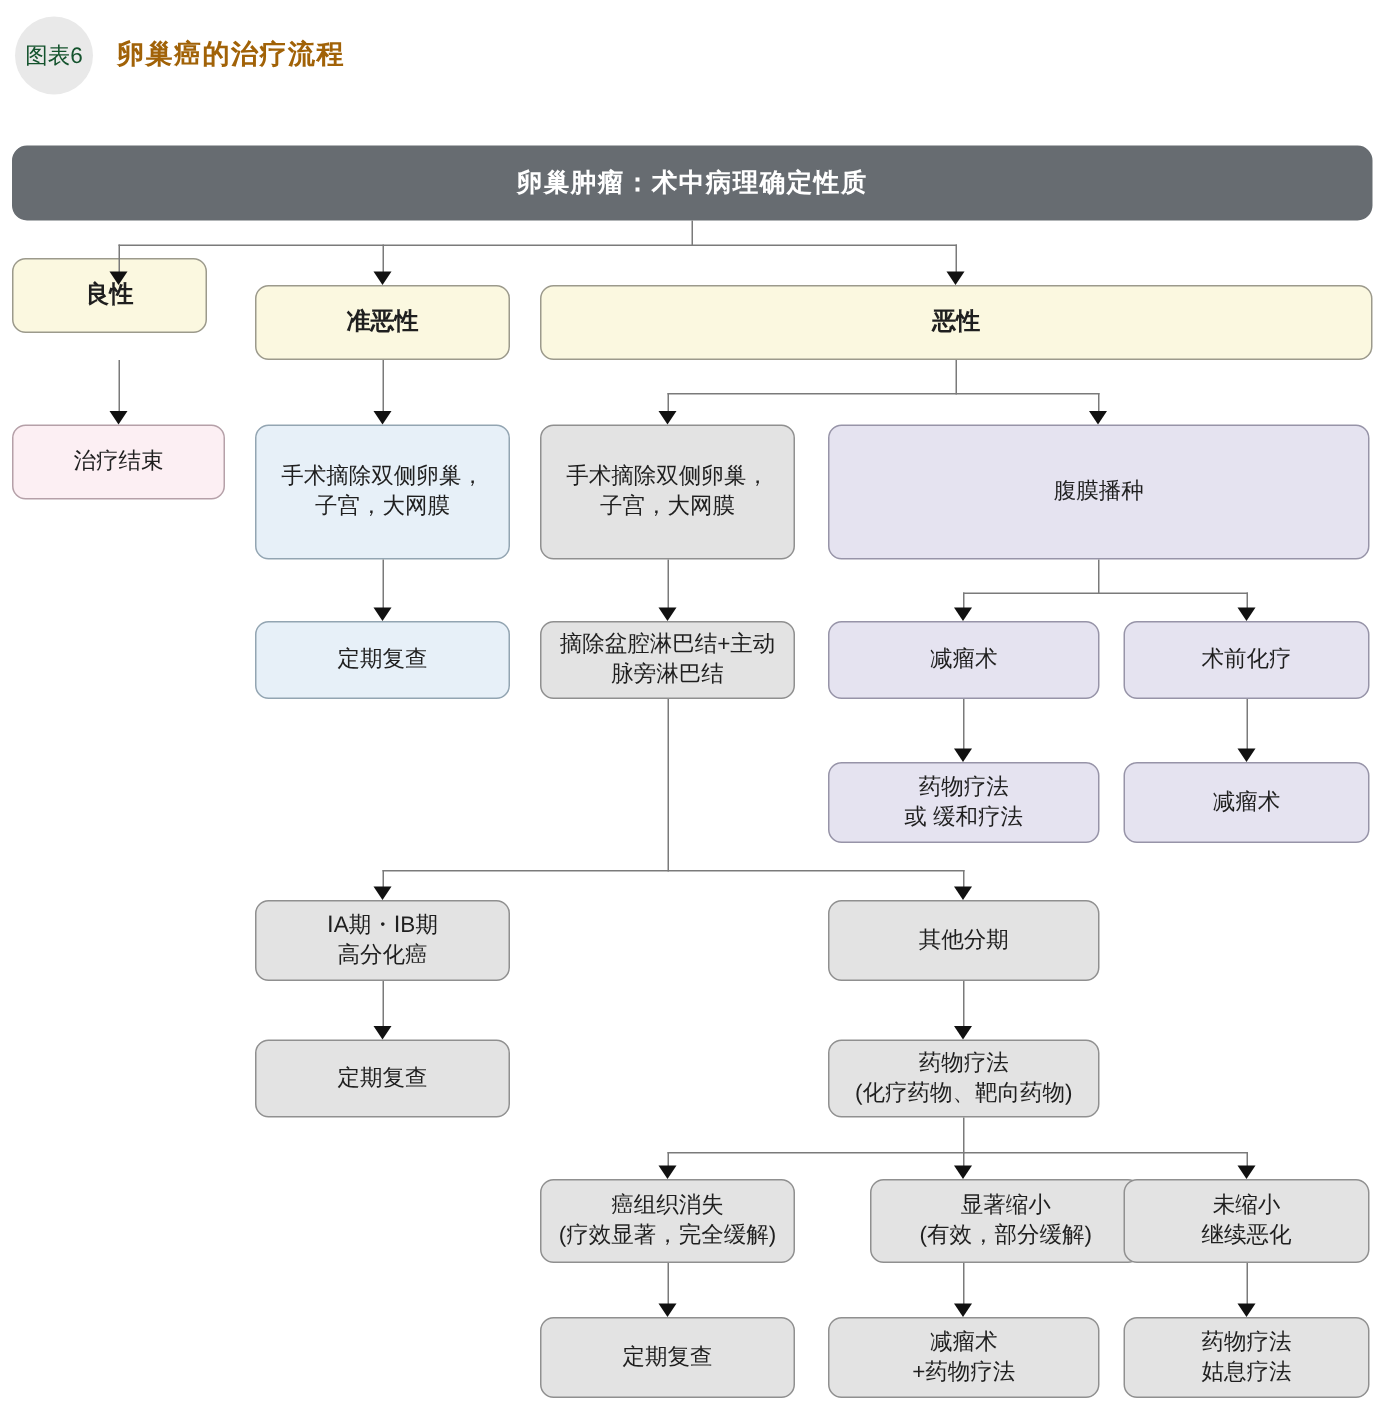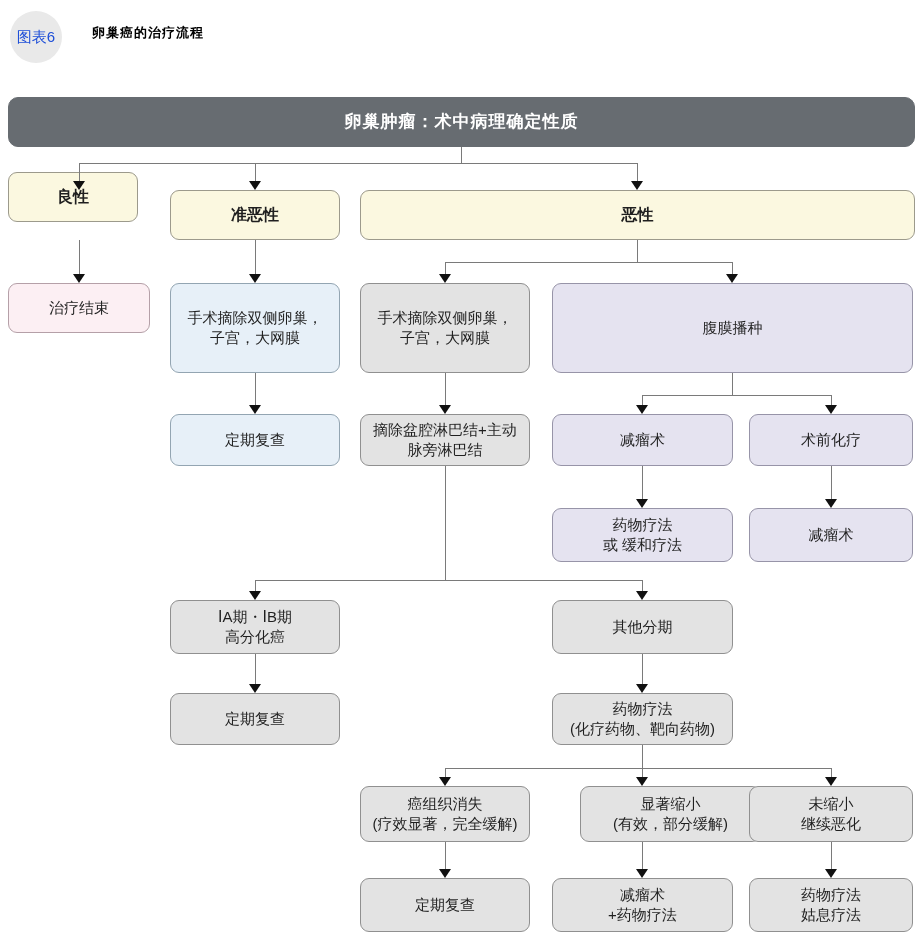--- a/index.html
+++ b/index.html
@@ -2,22 +2,22 @@
 <html style="--c-root: #676c71; --c-badge: #e9e9e9; --c-category: #fbf8e0; --c-pink: #fceff3; --c-blue: #e7f0f8; --c-gray: #e3e3e3; --c-purple: #e5e3f0; --c-line: #7a7a7a; --c-arrow: #111111;"><head>
 <meta charset="utf-8">
 <style>
   html,body{margin:0;padding:0;background:#ffffff;}
   body{font-family:"Liberation Sans","DejaVu Sans",sans-serif;}
   #canvas{position:relative;width:923px;height:939px;background:#fff;overflow:hidden;}
 
   
   .badge{position:absolute;left:10px;top:11px;width:52px;height:52px;border-radius:50%;
          background:var(--c-badge,#e9e9e9);display:flex;align-items:center;justify-content:center;
-         font-size:15px;color:#1d4ed8;}
-  .figtitle{position:absolute;left:78px;top:24px;font-size:13px;font-weight:bold;color:#000000;letter-spacing:1px;margin-left:14px;}
+         font-size:15px;color:#14532d;}
+  .figtitle{position:absolute;left:78px;top:24px;font-size:18px;font-weight:bold;color:#a16207;letter-spacing:1px;}
 
   
   .node{position:absolute;box-sizing:border-box;border:1px solid #90949a;border-radius:9px;
         display:flex;align-items:center;justify-content:center;text-align:center;
         font-size:15px;color:#1f1f1f;white-space:pre-line;line-height:1.35;padding:2px 5px;}
   .root{background:var(--c-root,#676c71);border-color:var(--c-root,#676c71);color:#ffffff;
         font-weight:bold;font-size:17px;border-radius:10px;letter-spacing:1px;}
   .cat{background:var(--c-category,#fbf8e0);font-weight:bold;font-size:16px;border-color:#9c9a8c;}
   .pink{background:var(--c-pink,#fceff3);border-color:#b5a0a8;}
   .blue{background:var(--c-blue,#e7f0f8);border-color:#93a5b2;}

